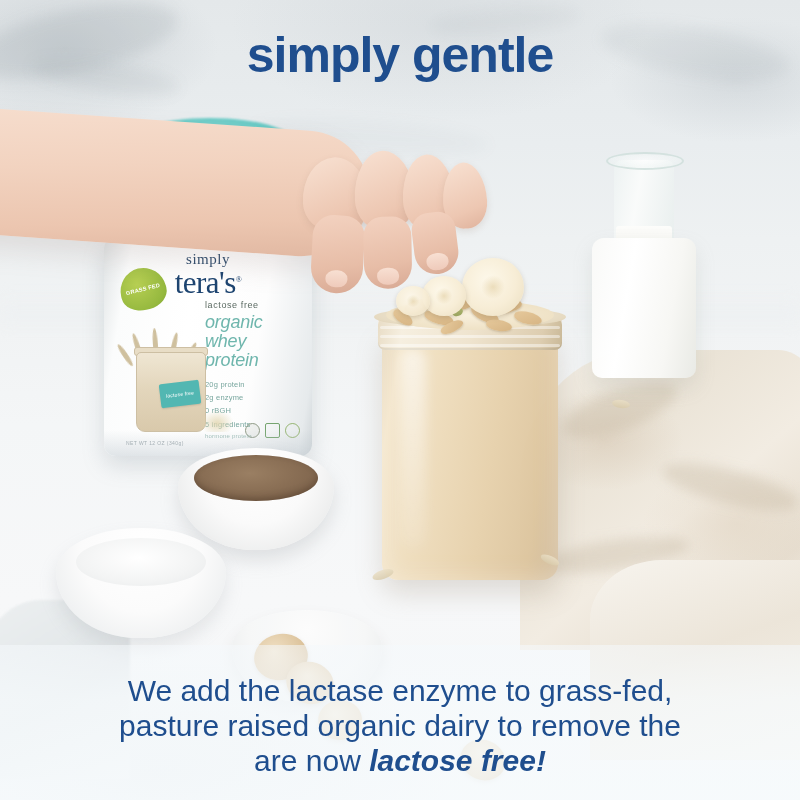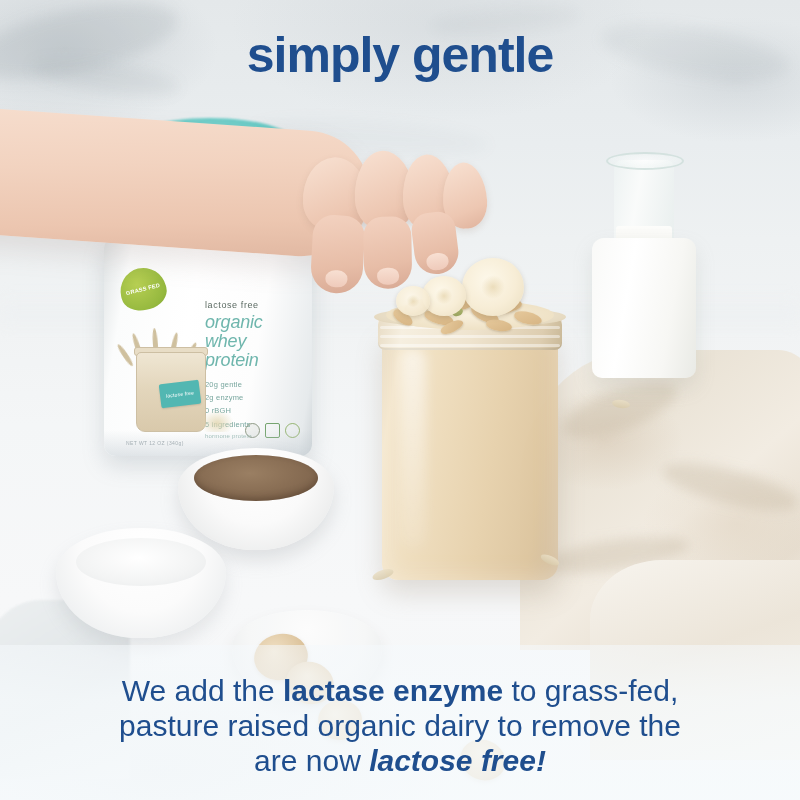--- a/index.html
+++ b/index.html
@@ -339,21 +339,21 @@
   .caption-wrap::before{
     content:""; position:absolute; left:0; right:0; bottom:-22px; top:-28px;
     background:linear-gradient(rgba(245,249,252,.55), rgba(246,250,252,.78) 35%, rgba(247,251,253,.82));
     z-index:0;
   }
   .caption {
     position:relative; z-index:1;
     font-size:30px; line-height:1.17; color:#1f4e8e;
     font-weight:400;
   }
-  .caption b { font-weight:700; }
+  .caption b { font-weight:400; }
   .caption i.bi { font-weight:700; font-style:italic;margin-top:20px; }
   .cap-line { display:block; white-space:nowrap; }
 </style>
 </head>
 <body>
 
 <div class="stage">
 
   <div class="backdrop">
     <div class="vein v1"></div>
@@ -374,28 +374,32 @@
     <div class="fold" style="left:120px; top:240px; width:160px; height:36px; transform:rotate(6deg);"></div>
   </div>
   <div class="cloth2"></div>
   <div class="cloth-left"></div>
 
   <div class="tub">
     <div class="grass-badge">
       <span>grass fed</span>
     </div>
 
+    <div class="tub-brand">
+      <span class="brand-simply">simply</span>
+      <span class="brand-teras"><span>tera's</span><sup>®</sup></span>
+    </div>
 
     <div class="tub-right">
       <span class="t-lactose">lactose free</span>
       <span class="t-organic">organic</span>
       <span class="t-organic">whey</span>
       <span class="t-organic">protein</span>
       <ul class="t-bullets">
-        <li>20g gentle</li>
+        <li>20g protein</li>
         <li>2g enzyme</li>
         <li>0 rBGH</li>
         <li>5 ingredients</li>
         <li class="sub">hormone protein</li>
       </ul>
     </div>
 
     <div class="jar-art">
       <div class="wheat" style="left:2px;  top:10px; width:5px;  height:26px; transform:rotate(-34deg);"></div>
       <div class="wheat" style="left:12px; top:2px;  width:5px;  height:30px; transform:rotate(-18deg);"></div>

